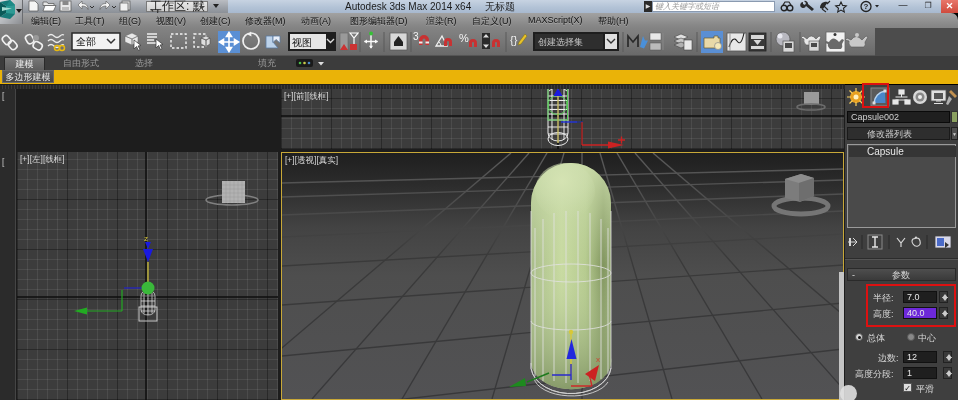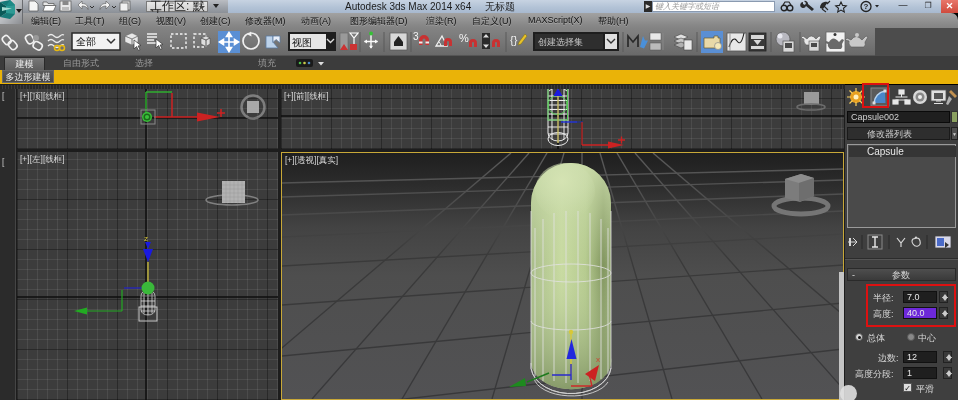--- a/index.html
+++ b/index.html
@@ -295,38 +295,20 @@
     <div class="abs" id="polybtn">多边形建模</div>
   </div>
 <div class="abs" id="tickstrip"></div>
 
 <div class="abs" id="vparea">
   <div class="abs" id="leftstrip">
       <span style="position:absolute;left:2px;top:2px;font-size:8.5px;color:#c8c8c8;">[</span>
       <span style="position:absolute;left:2px;top:68px;font-size:8.5px;color:#c8c8c8;">[</span>
     </div>
 
-  <div class="vp ortho" id="vp-top" style="left:17px;top:0;width:261px;height:60px;">
-    <div class="vplabel">[+][顶][线框]</div>
-    <svg width="261" height="60" style="position:absolute;left:0;top:0">
-      <line x1="0" y1="29" x2="261" y2="29" stroke="#0e0e0e" stroke-width="1.5"></line>
-      <line x1="129" y1="0" x2="129" y2="60" stroke="#0e0e0e" stroke-width="1.5"></line>
-      <path d="M129,3 h26" stroke="#2faf2f" stroke-width="1.5" fill="none"></path>
-      <path d="M129,3 v21" stroke="#2faf2f" stroke-width="1.5" fill="none"></path>
-      <path d="M155,4 v24" stroke="#cc2222" stroke-width="1.5" fill="none"></path>
-      <path d="M137,28 h45" stroke="#cc2222" stroke-width="1.5" fill="none"></path>
-      <polygon points="180,23.5 203,28 180,32.5" fill="#cc2222"></polygon>
-      <path d="M200,24 h8 M204,20 v8" stroke="#cc2222" stroke-width="1.6"></path>
-      <rect x="124" y="21" width="14" height="14" fill="none" stroke="#8a8a8a" stroke-width="1"></rect>
-      <circle cx="130" cy="28" r="5" fill="#39c139"></circle>
-      <circle cx="130" cy="28" r="2.8" fill="none" stroke="#1a6a1a" stroke-width="1.5"></circle>
-      <circle cx="236" cy="18" r="11.5" fill="none" stroke="#a0a0a0" stroke-width="2.5" opacity="0.65"></circle>
-      <rect x="230" y="12" width="12" height="12" fill="#b4b4b4" opacity="0.9"></rect>
-    </svg>
-  </div>
 
   <div class="vp ortho" id="vp-front" style="left:281px;top:0;width:563px;height:60px;">
     <div class="vplabel">[+][前][线框]</div>
     <svg width="563" height="60" style="position:absolute;left:0;top:0">
       <line x1="0" y1="27" x2="563" y2="27" stroke="#0e0e0e" stroke-width="1.5"></line>
       <line x1="277" y1="0" x2="277" y2="60" stroke="#0e0e0e" stroke-width="1.5"></line>
 
       <g stroke="#ececec" stroke-width="1" fill="none">
         <path d="M267,-2 v46 a10,8 0 0 0 20,0 v-46"></path>
         <path d="M267,7 h20 M267,11.5 h20 M267,16 h20 M267,20.5 h20 M267,25 h20 M267,31 h20 M267,38 h20 M267,45 h20"></path>

